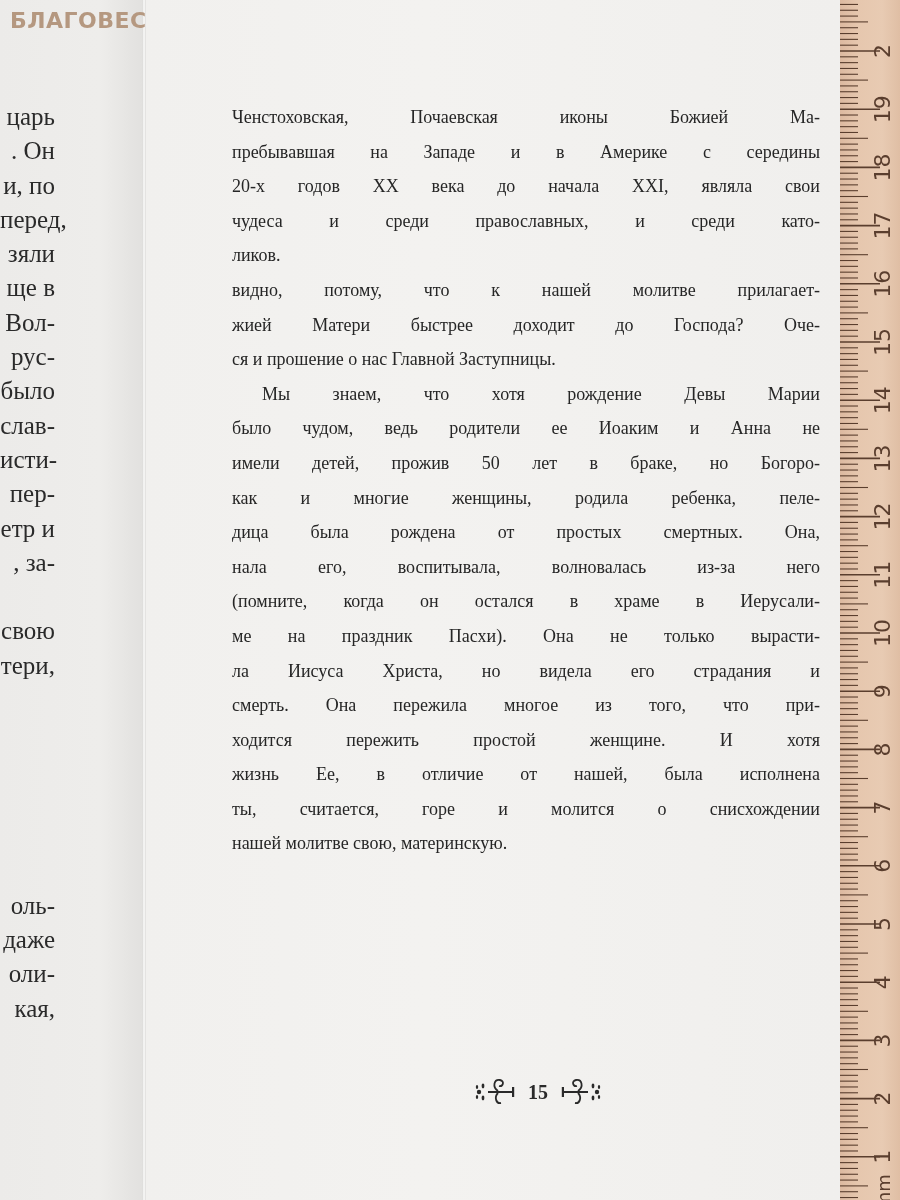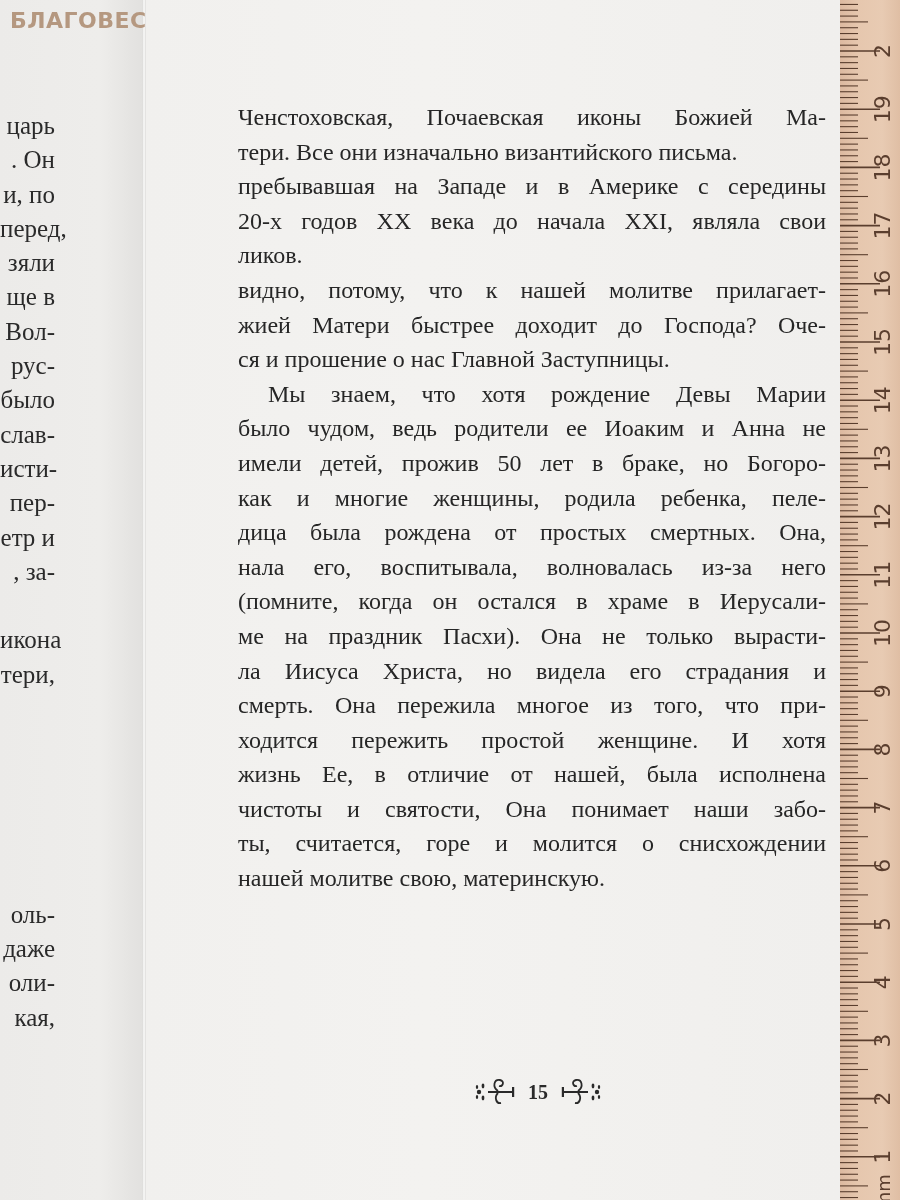--- a/index.html
+++ b/index.html
@@ -23,26 +23,25 @@
   .watermark {
     position:absolute; left:10px; top:8px;
     font-family:"DejaVu Sans", "Liberation Sans", sans-serif;
     font-weight:bold; font-size:22px; letter-spacing:0.5px;
     color:#b59880;
   }
   .left-text {
     position:absolute; left:0; top:100px; width:55px;
     font-size:25px; line-height:34.3px; color:#2a2a2a;
     text-align:right;
-    margin-top:9px;
   }
   .left-text .ln { display:block; height:34.3px; white-space:nowrap; }
   .main-text {
-    position:absolute; left:238px; top:100px; width:588px;
-    font-size:24px; line-height:34.6px; color:#262626;
+    position:absolute; left:232px; top:100px; width:588px;
+    font-size:18px; line-height:34.6px; color:#262626;
   }
   .main-text .ln {
     display:block; height:34.6px; white-space:nowrap;
     text-align:justify; text-align-last:justify;
   }
   .main-text .ln.indent { padding-left:30px; }
   .main-text .ln.last { text-align-last:left; }
   .folio {
     position:absolute; left:468px; top:1074px; width:140px; height:36px;
     display:flex; align-items:center; justify-content:center; gap:10px;
@@ -69,21 +68,21 @@
       <span class="ln">ще в</span>
       <span class="ln">Вол-</span>
       <span class="ln">рус-</span>
       <span class="ln">было</span>
       <span class="ln">слав-</span>
       <span class="ln">исти-</span>
       <span class="ln">пер-</span>
       <span class="ln">етр и</span>
       <span class="ln">, за-</span>
       <span class="ln"></span>
-      <span class="ln">икона</span>
+      <span class="ln">свою</span>
       <span class="ln">тери,</span>
       <span class="ln"></span>
       <span class="ln"></span>
       <span class="ln"></span>
       <span class="ln"></span>
       <span class="ln"></span>
       <span class="ln"></span>
       <span class="ln">оль-</span>
       <span class="ln">даже</span>
       <span class="ln">оли-</span>
@@ -91,40 +90,39 @@
     </div>
 </div>
 <div class="gutter"></div>
 
 <div class="watermark">БЛАГОВЕСТ</div>
 
 <div class="right-page"></div>
 
 <div class="main-text" id="main-text">
     <span class="ln">Ченстоховская, Почаевская иконы Божией Ма-</span>
-    <span class="ln last">тери. Все они изначально византийского письма.</span>
     <span class="ln">пребывавшая на Западе и в Америке с середины</span>
     <span class="ln">20-х годов XX века до начала XXI, являла свои</span>
+    <span class="ln">чудеса и среди православных, и среди като-</span>
     <span class="ln last">ликов.</span>
     <span class="ln">видно, потому, что к нашей молитве прилагает-</span>
     <span class="ln">жией Матери быстрее доходит до Господа? Оче-</span>
     <span class="ln last">ся и прошение о нас Главной Заступницы.</span>
     <span class="ln indent">Мы знаем, что хотя рождение Девы Марии</span>
     <span class="ln">было чудом, ведь родители ее Иоаким и Анна не</span>
     <span class="ln">имели детей, прожив 50 лет в браке, но Богоро-</span>
     <span class="ln">как и многие женщины, родила ребенка, пеле-</span>
     <span class="ln">дица была рождена от простых смертных. Она,</span>
     <span class="ln">нала его, воспитывала, волновалась из-за него</span>
     <span class="ln">(помните, когда он остался в храме в Иерусали-</span>
     <span class="ln">ме на праздник Пасхи). Она не только вырасти-</span>
     <span class="ln">ла Иисуса Христа, но видела его страдания и</span>
     <span class="ln">смерть. Она пережила многое из того, что при-</span>
     <span class="ln">ходится пережить простой женщине. И хотя</span>
     <span class="ln">жизнь Ее, в отличие от нашей, была исполнена</span>
-    <span class="ln">чистоты и святости, Она понимает наши забо-</span>
     <span class="ln">ты, считается, горе и молится о снисхождении</span>
     <span class="ln last">нашей молитве свою, материнскую.</span>
   </div>
 
 <div class="folio">
   <svg width="44" height="30" viewBox="0 0 44 30">
     <g fill="#2a2a2a">
       <circle cx="5" cy="15" r="2.2"></circle>
       <ellipse cx="9" cy="9" rx="1.4" ry="2.4"></ellipse>
       <ellipse cx="9" cy="21" rx="1.4" ry="2.4"></ellipse>

